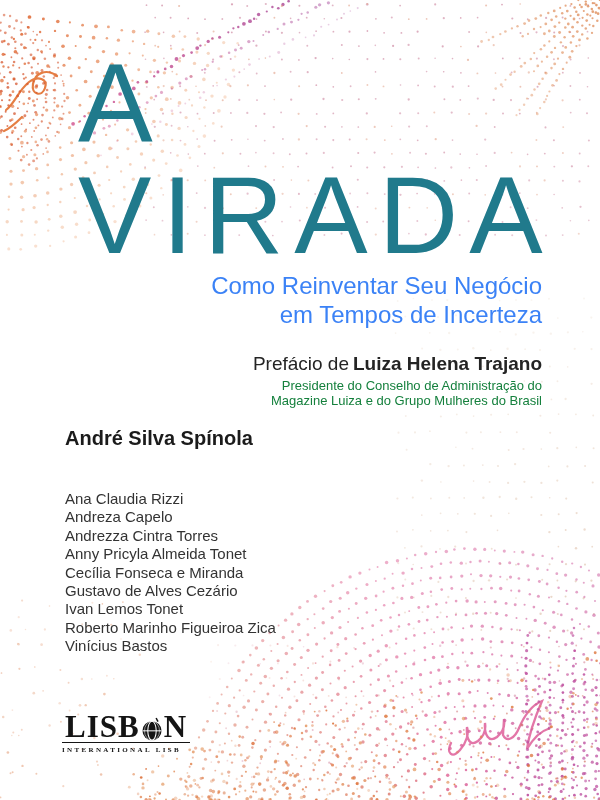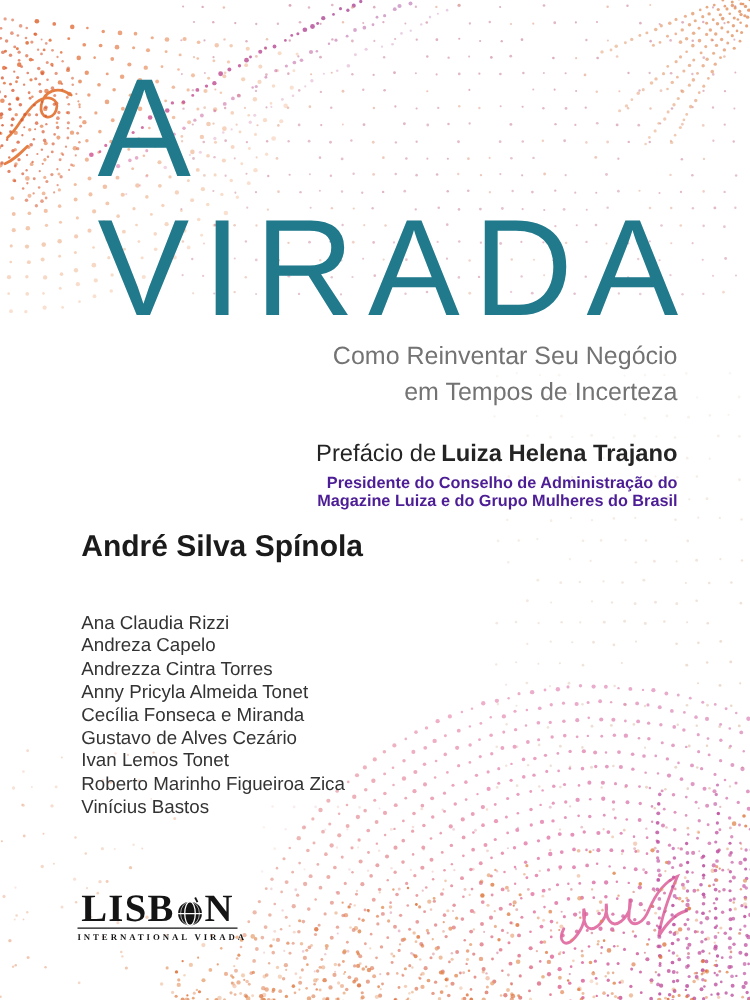--- a/index.html
+++ b/index.html
@@ -6,31 +6,31 @@
   body{width:600px;height:800px;overflow:hidden;}
   .cover{position:relative;width:600px;height:800px;background:#fff;
          font-family:"Liberation Sans",sans-serif;}
   #deco{position:absolute;left:0;top:0;width:600px;height:800px;z-index:0;}
   .layer{position:absolute;z-index:1;}
 
   .title{left:78px;top:47px;color:var(--teal,#207a8c);}
   .title-l1{display:block;font-size:112px;line-height:112px;font-weight:400;}
   .title-l2{display:block;font-size:110px;line-height:112px;font-weight:400;letter-spacing:11px;white-space:nowrap;}
 
-  .subtitle{right:58px;top:271px;text-align:right;color:#737373;
-            font-size:20px;line-height:29px;font-weight:400;}
+  .subtitle{right:58px;top:271px;text-align:right;color:#3b82f6;
+            font-size:24px;line-height:29px;font-weight:400;}
 
   .preface{right:58px;top:353px;text-align:right;color:#242424;}
   .preface-main{font-size:19px;line-height:21px;white-space:nowrap;}
   .preface-name{font-weight:700;padding-left:4px;margin-top:29px;}
-  .preface-role{font-size:13px;line-height:15px;font-weight:700;margin-top:4px;color:#4c1d95;}
+  .preface-role{font-size:13px;line-height:15px;font-weight:400;margin-top:4px;color:#15803d;}
 
   .coord{left:65px;top:425px;}
   .coord-label{font-size:19px;line-height:23px;color:#2a2a2a;}
-  .coord-name{font-size:24px;line-height:26px;font-weight:700;color:#1b1b1b;}
+  .coord-name{font-size:20px;line-height:26px;font-weight:700;color:#1b1b1b;}
 
   .authors{left:65px;top:490px;color:#333333;}
   .author-row{font-size:15px;line-height:18.4px;font-weight:400;white-space:nowrap;}
 
   .logo{left:62px;top:712px;width:128px;text-align:left;color:#141414;
         font-family:"Liberation Serif",serif;}
   .lisbon{display:flex;align-items:flex-end;justify-content:center;
           font-size:31px;line-height:29px;font-weight:700;letter-spacing:1px;}
   .globe{width:22px;height:26px;margin:0 1px -1px 1px;}
   .tagline{border-top:1.6px solid #141414;margin-top:1px;padding-top:2.5px;
@@ -2731,16 +2731,16 @@
       <span>LISB</span>
       <svg class="globe" viewBox="0 0 24 26" xmlns="http://www.w3.org/2000/svg">
         <line x1="16.5" y1="1" x2="18.5" y2="5" stroke="#141414" stroke-width="1.6"></line>
         <circle cx="12" cy="15" r="10.4" fill="#141414"></circle>
         <ellipse cx="12" cy="15" rx="4.6" ry="10.4" fill="none" stroke="#ffffff" stroke-width="1.1"></ellipse>
         <ellipse cx="12" cy="15" rx="8.2" ry="10.4" fill="none" stroke="#ffffff" stroke-width="0.8" opacity="0.7"></ellipse>
         <line x1="1.6" y1="15" x2="22.4" y2="15" stroke="#ffffff" stroke-width="1.1"></line>
       </svg>
       <span>N</span>
     </div>
-    <div class="tagline">INTERNATIONAL VIRADA</div>
+    <div class="tagline">INTERNATIONAL LISB</div>
   </div>
 
 </div>
 
 </body></html>

